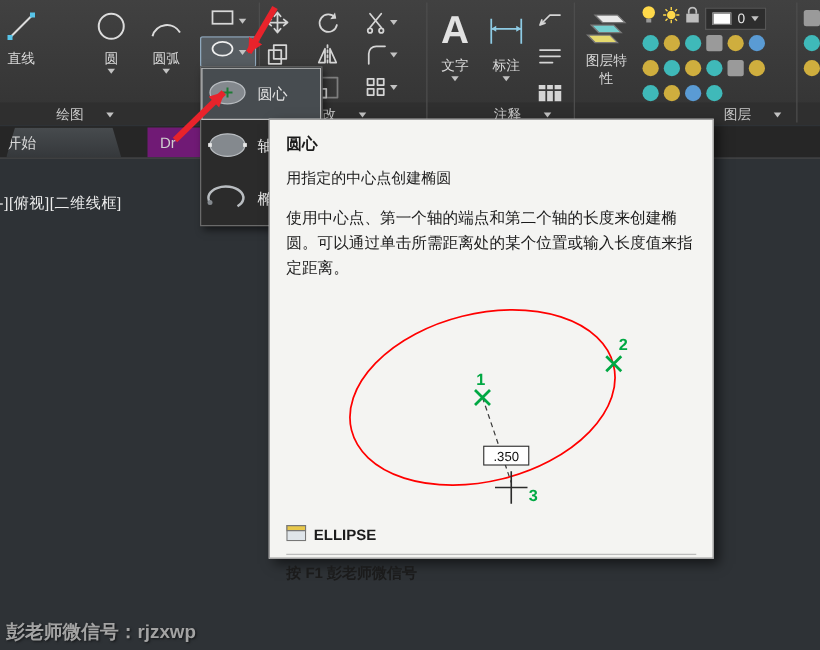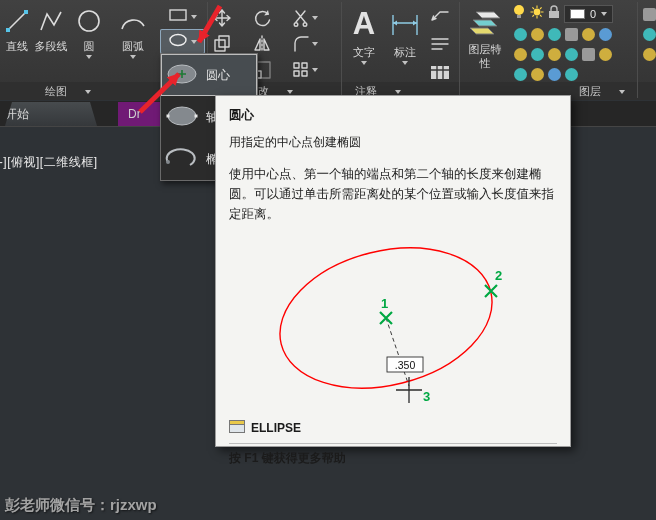--- a/index.html
+++ b/index.html
@@ -83,28 +83,20 @@
       <span class="bicon">
         <svg width="26" height="28">
             <line x1="4" y1="23" x2="22" y2="5" stroke="#dcdcdc" stroke-width="1.6"></line>
             <rect x="2" y="21" width="4" height="4" fill="#57c4e8"></rect>
             <rect x="20" y="3" width="4" height="4" fill="#57c4e8"></rect>
           </svg>
       </span>
       <span>直线</span>
     </div>
 
-    <div class="bigbtn" style="left:31px;width:40px">
-      <span class="bicon">
-        <svg width="26" height="28">
-            <path d="M3 23 L9 7 L16 18 L23 5" fill="none" stroke="#dcdcdc" stroke-width="1.6"></path>
-          </svg>
-      </span>
-      <span>多段线</span>
-    </div>
 
     <div class="bigbtn" style="left:72px;width:34px">
       <span class="bicon">
         <svg width="26" height="28">
             <circle cx="13" cy="14" r="10" fill="none" stroke="#dcdcdc" stroke-width="1.6"></circle>
           </svg>
       </span>
       <span>圆</span>
       <span class="caret"></span>
     </div>
@@ -235,21 +227,21 @@
             <path d="M2 4 H18 M2 9 H18 M2 14 H12"></path>
           </svg>
       </span>
       <span>
         <svg width="20" height="18" class="mico">
             <rect x="1" y="2" width="18" height="13" fill="#d5d5d5" stroke="none"></rect>
             <path d="M1 6 H19 M7 2 V15 M13 2 V15" stroke="#3a3a3a"></path>
           </svg>
       </span>
     </div>
-    <div class="panel-label" style="left:348px;width:60px">
+    <div class="panel-label" style="left:388px;width:60px">
       <span>注释</span>
       <span class="caret"></span>
     </div>
     <div class="vsep" style="left:459px"></div>
 
     <div class="bigbtn" style="left:464px;width:42px">
       <span class="bicon" style="height:38px">
         <svg width="38" height="38">
             <polygon points="10,8 28,8 34,14 16,14" fill="#e9e9e9" stroke="#777"></polygon>
             <polygon points="7,16 25,16 31,22 13,22" fill="#74cfcf" stroke="#777"></polygon>
@@ -392,21 +384,21 @@
     <div class="tt-cmd">
       <span>
         <svg width="16" height="13">
             <rect x="0.5" y="0.5" width="15" height="12" fill="#dfe5ea" stroke="#777"></rect>
             <rect x="0.5" y="0.5" width="15" height="4" fill="#e8c84a" stroke="#777"></rect>
           </svg>
       </span>
       <span>ELLIPSE</span>
     </div>
     <hr class="tt-hr">
-    <div class="tt-help">按 F1 键获得更多帮助</div>
+    <div class="tt-help">按 F1 彭老师微信号</div>
   </div>
 
   <svg class="arrows" width="656" height="520">
     <defs>
       <marker id="ah" markerUnits="userSpaceOnUse" markerWidth="16" markerHeight="16" refX="11" refY="6" orient="auto">
         <path d="M0 0 L12 6 L0 12 z" style="fill:var(--accent-red,#e8232b)"></path>
       </marker>
     </defs>
     <line x1="220" y1="6" x2="199" y2="42" style="stroke:var(--accent-red,#e8232b)" stroke-width="5" marker-end="url(#ah)"></line>
     <line x1="140" y1="112" x2="179" y2="74" style="stroke:var(--accent-red,#e8232b)" stroke-width="5" marker-end="url(#ah)"></line>

